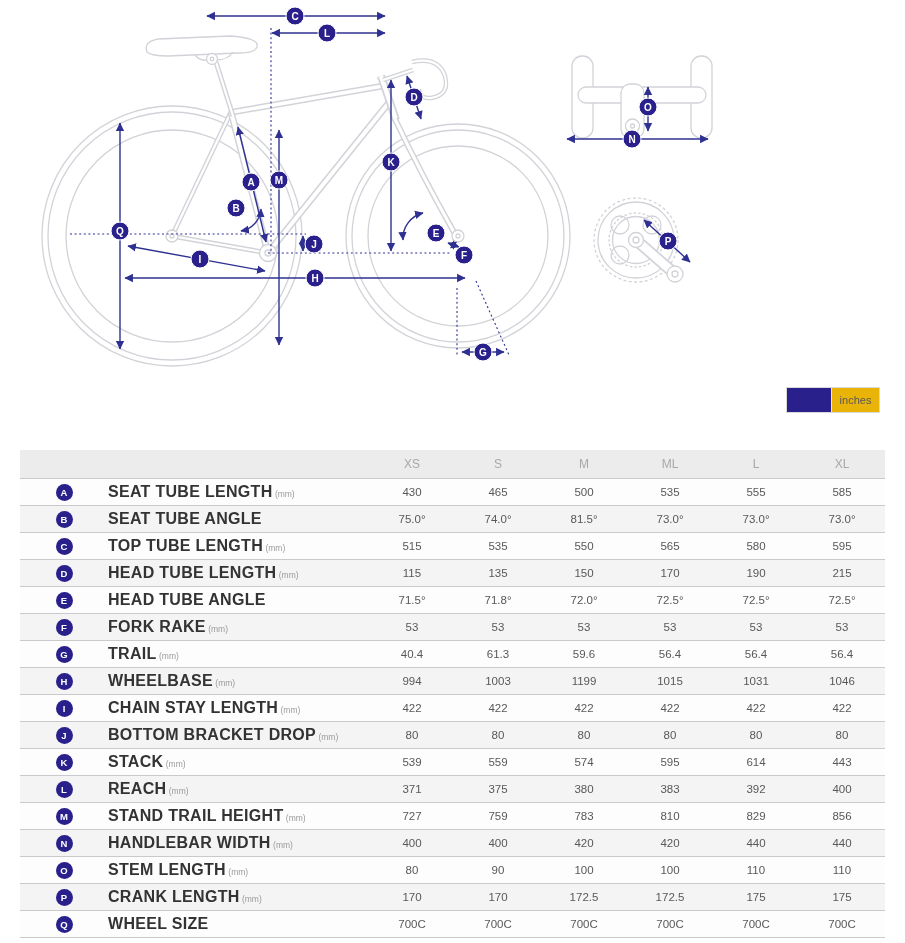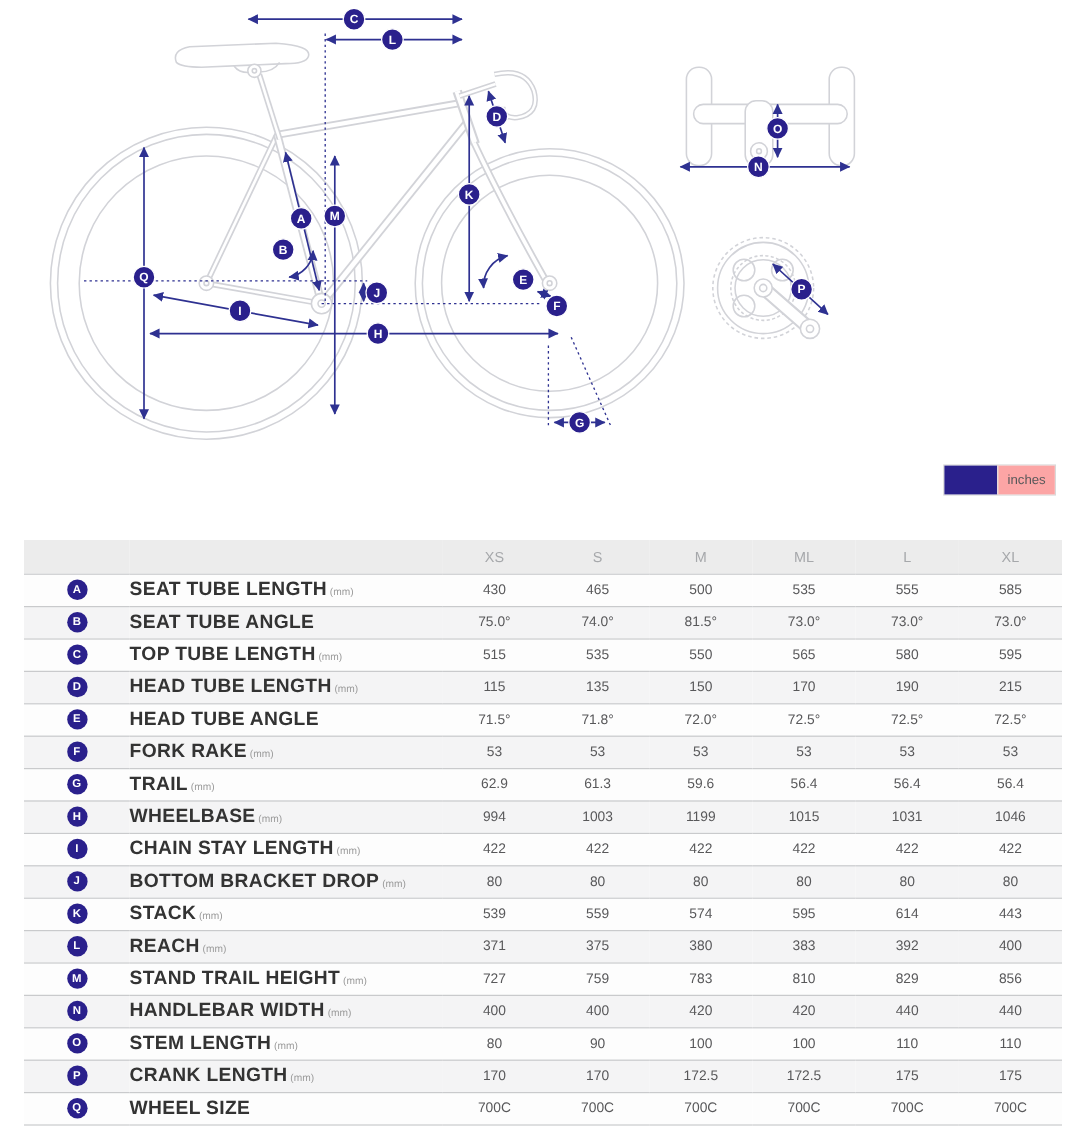--- a/index.html
+++ b/index.html
@@ -10,21 +10,21 @@
   }
   .diagram-wrap { position:absolute; top:0; left:0; }
 
   
   .unit-toggle {
     position:absolute; top:387px; right:25px;
     display:flex; border:1px solid #d9d9d9; background:#fff;
   }
   .unit-toggle button {
     font-family:"Liberation Sans", sans-serif;
-    font-size:11px; height:24px; cursor:pointer; border:none; background:#fca5a5; color:#58585a;
+    font-size:11px; height:24px; cursor:pointer; border:none; background:#eab308; color:#58585a;
   }
   .unit-toggle button.mm { width:44px; background:#2a208c; color:#fff;padding-left:44px; }
   .unit-toggle button.inches { width:48px; border-left:1px solid #e3e3e3; }
 
   
   table.geo {
     position:absolute; top:450px; left:20px;
     width:865px; border-collapse:collapse; table-layout:fixed;
   }
   table.geo th, table.geo td { border-bottom:1px solid #c9cacc; padding:0; }
@@ -310,21 +310,21 @@
         <td class="val">53</td>
         <td class="val">53</td>
         <td class="val">53</td>
         <td class="val">53</td>
         <td class="val">53</td>
         <td class="val">53</td>
       </tr>
       <tr>
         <td class="bcell"><span class="badge">G</span></td>
         <td class="lab"><span class="labtxt">TRAIL</span><span class="unit"> (mm)</span></td>
-        <td class="val">62.9</td>
+        <td class="val">40.4</td>
         <td class="val">61.3</td>
         <td class="val">59.6</td>
         <td class="val">56.4</td>
         <td class="val">56.4</td>
         <td class="val">56.4</td>
       </tr>
       <tr class="alt">
         <td class="bcell"><span class="badge">H</span></td>
         <td class="lab"><span class="labtxt">WHEELBASE</span><span class="unit"> (mm)</span></td>
         <td class="val">994</td>

